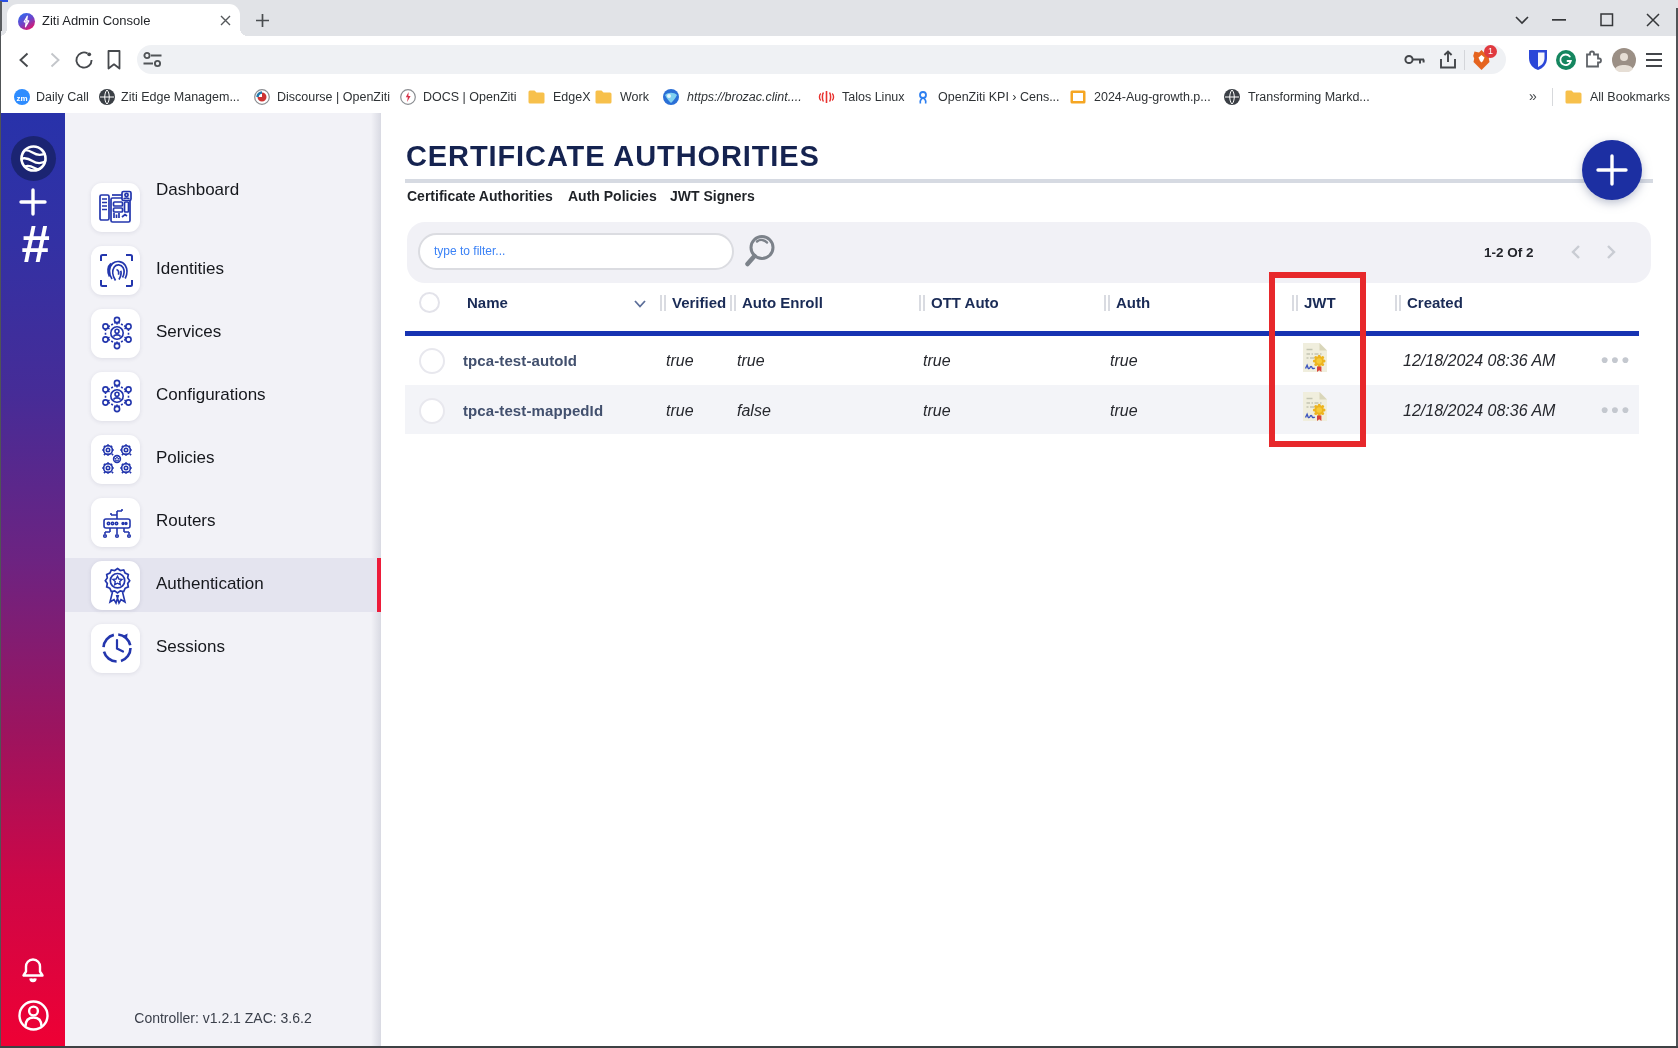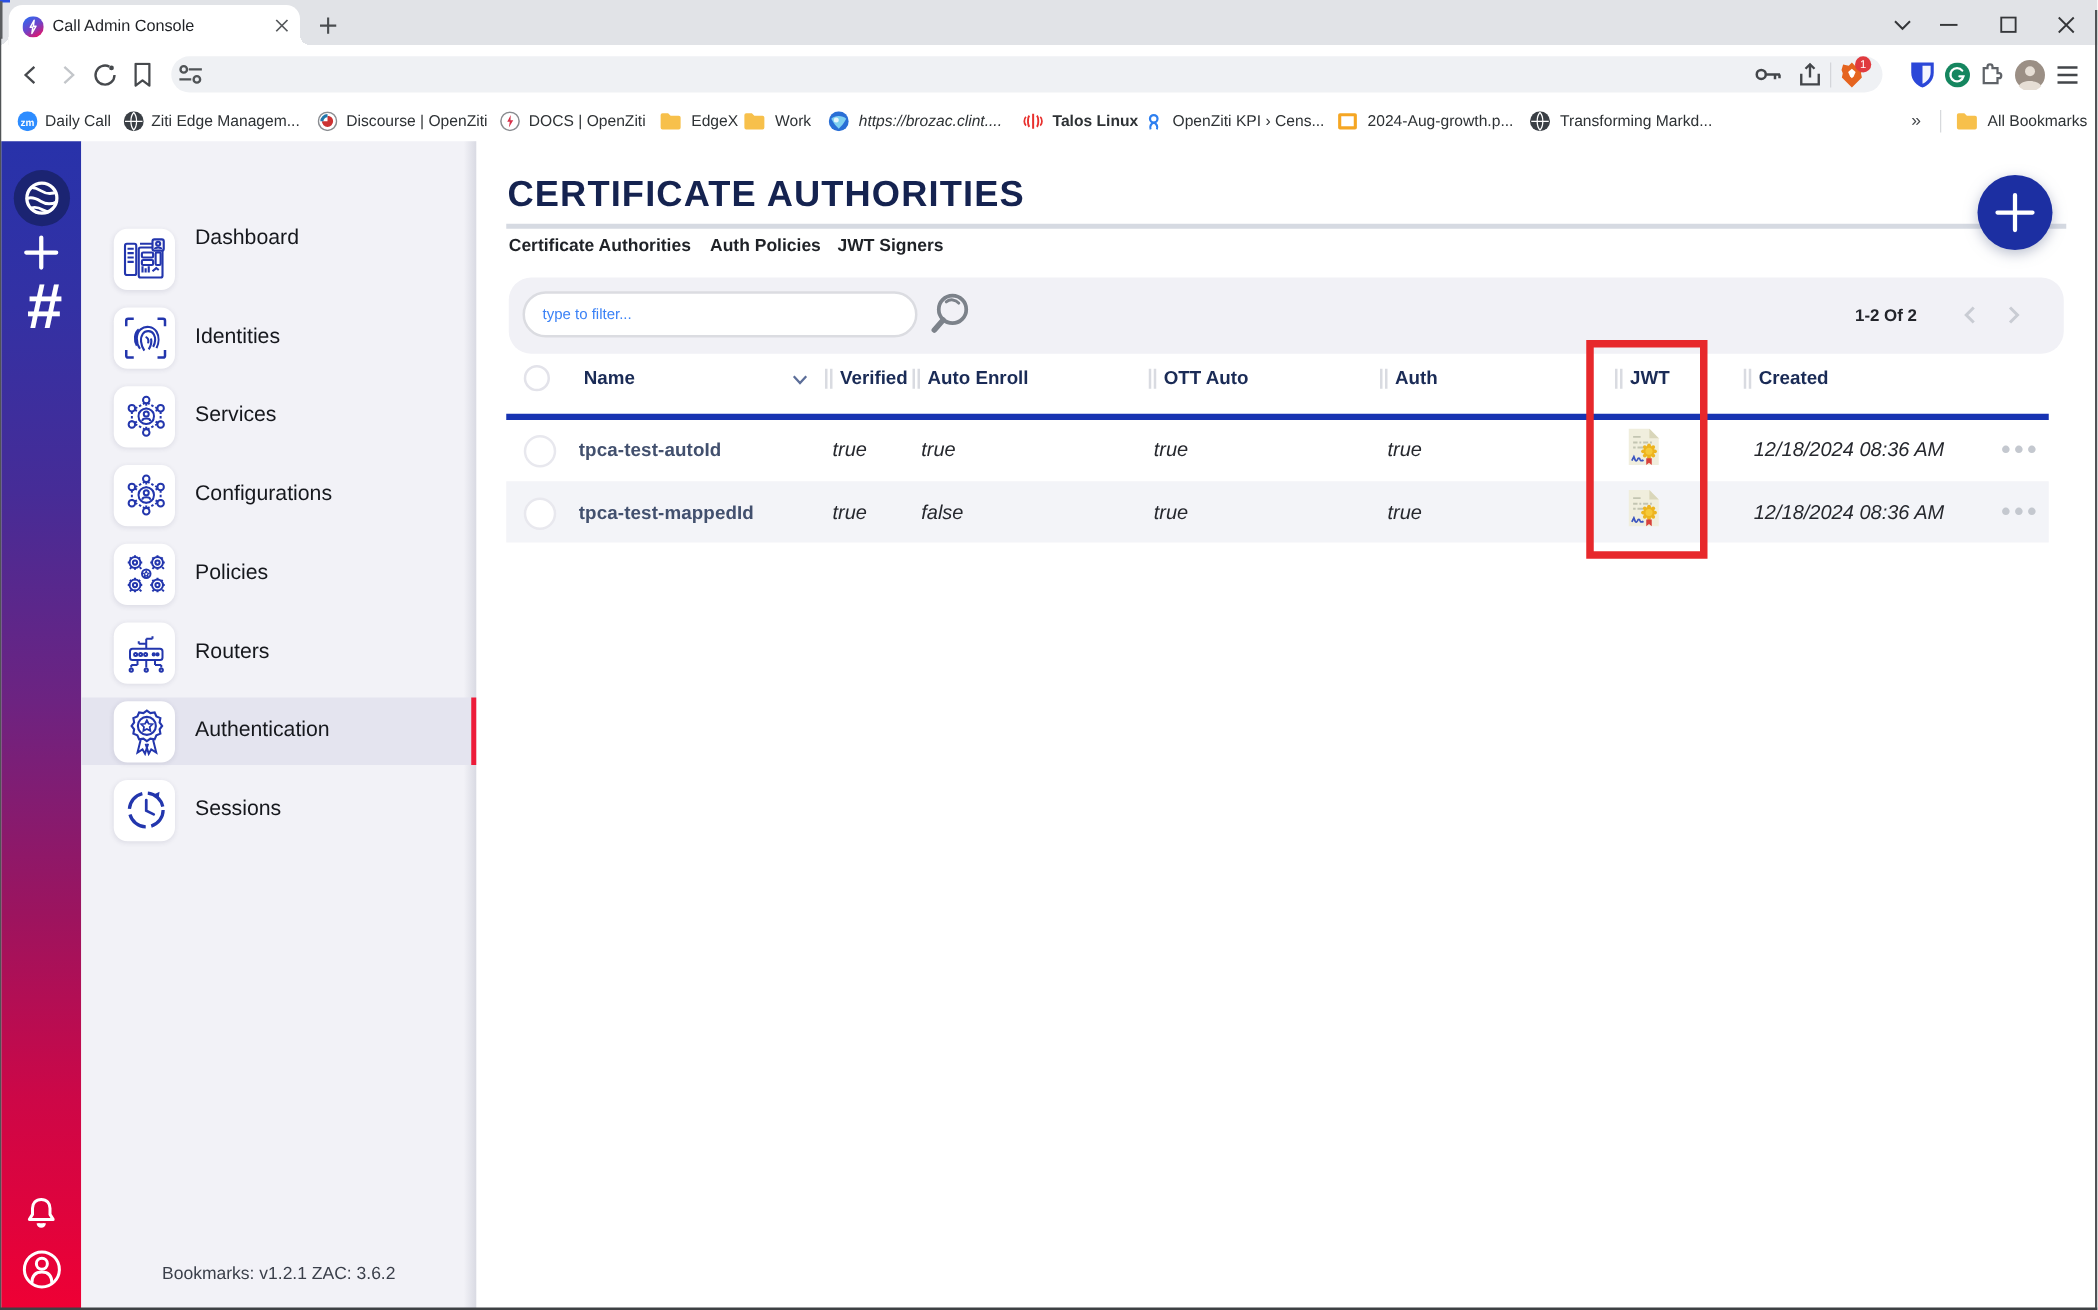--- a/index.html
+++ b/index.html
@@ -50,21 +50,21 @@
 <body>
 <div id="page">
   <div class="abs" style="left:0;top:30px;width:1px;height:1018px;background:#505356;z-index:50;"></div>
   <div class="abs" style="left:1676px;top:8px;width:2px;height:1040px;background:#505356;z-index:50;"></div>
   <div class="abs" style="left:0;top:1046px;width:1678px;height:2px;background:#3e4144;z-index:50;"></div>
 
   <div class="abs" id="tabbar"></div>
   <div class="abs" id="tab"></div>
   <div class="abs" style="left:-1px;top:28px;width:8px;height:8px;background:radial-gradient(circle at 0% 0%, transparent 8px, #fff 8px);"></div>
   <div class="abs" style="left:240px;top:28px;width:8px;height:8px;background:radial-gradient(circle at 100% 0%, transparent 8px, #fff 8px);"></div>
-  <div class="abs" id="tabtitle">Call Admin Console</div>
+  <div class="abs" id="tabtitle">Ziti Admin Console</div>
   <div class="abs" id="toolbar"></div>
   <div class="abs" id="addrbar"></div>
   <div class="abs" id="bookbar"></div>
   <div id="chromeicons">
 
     <div class="abs" style="left:0;top:0;width:8px;height:2px;background:#2b50e3;"></div>
     <div class="abs" style="left:0;top:1px;width:2px;height:30px;background:#5a5d60;"></div>
 
     <svg class="abs" style="left:1512px;top:14px;" width="20" height="12" viewBox="0 0 20 12">
         <path d="M4 3 L10 9 L16 3" stroke="#35373a" stroke-width="1.6" fill="none"></path>
@@ -202,21 +202,21 @@
         <circle cx="6" cy="7" r="2" fill="#fff" opacity="0.8"></circle>
       </svg>
     <div class="bm" style="left:687px;font-style:italic;">https://brozac.clint....</div>
     <svg class="abs" style="left:818px;top:89px;" width="17" height="16" viewBox="0 0 17 16">
         <g stroke="#e8312e" fill="none">
           <path d="M8.5 2 L8.5 14" stroke-width="1.6"></path>
           <path d="M5.5 3.5 C4 5 4 11 5.5 12.5 M11.5 3.5 C13 5 13 11 11.5 12.5" stroke-width="1.5"></path>
           <path d="M2.8 4.5 C1 6 1 10 2.8 11.5 M14.2 4.5 C16 6 16 10 14.2 11.5" stroke-width="1.4"></path>
         </g>
       </svg>
-    <div class="bm" style="left:842px;font-weight:bold;">Talos Linux</div>
+    <div class="bm" style="left:842px;">Talos Linux</div>
     <svg class="abs" style="left:915px;top:89px;" width="16" height="16" viewBox="0 0 16 16">
         <circle cx="8" cy="6" r="3" fill="none" stroke="#2d7ff0" stroke-width="1.8"></circle>
         <path d="M8 9 C5 10.5 5 13 5.5 14.5 M8 9 C11 10.5 11 13 10.5 14.5" stroke="#2d7ff0" stroke-width="1.6" fill="none"></path>
       </svg>
     <div class="bm" style="left:938px;">OpenZiti KPI › Cens...</div>
     <svg class="abs" style="left:1070px;top:90px;" width="16" height="14" viewBox="0 0 16 14">
         <rect x="0.5" y="0.5" width="15" height="13" rx="1.5" fill="#f5a623"></rect>
         <rect x="3" y="3" width="10" height="8" fill="#fff"></rect>
       </svg>
     <div class="bm" style="left:1094px;">2024-Aug-growth.p...</div>
@@ -351,21 +351,21 @@
     <div class="mlabel" style="top:574px;">Authentication</div>
 
     <div class="mitem" style="top:624px;"></div>
     <svg class="abs" style="left:99px;top:630px;" width="36" height="36" viewBox="0 0 36 36" fill="none" stroke="#2336ad">
       <circle cx="18" cy="18" r="13.5" stroke-width="2.6" stroke-dasharray="17 4.5"></circle>
       <path d="M18 10 v8.5 l6 3" stroke-width="2.2" stroke-linecap="round"></path>
       <path d="M24.5 6.5 l3-1.5 -0.5 3.5" stroke-width="1.8"></path>
     </svg>
     <div class="mlabel" style="top:637px;">Sessions</div>
   </div>
-  <div class="abs" id="footer">Bookmarks: v1.2.1 ZAC: 3.6.2</div>
+  <div class="abs" id="footer">Controller: v1.2.1 ZAC: 3.6.2</div>
   <div id="railicons">
     <div class="abs" style="left:11px;top:136px;width:45px;height:45px;border-radius:50%;background:#1b2472;"></div>
     <svg class="abs" style="left:19px;top:144px;" width="29" height="29" viewBox="0 0 29 29" fill="none" stroke="#fff" stroke-linecap="round">
       <defs>
           <clipPath id="logoclip">
             <circle cx="14.5" cy="14.5" r="13"></circle>
           </clipPath>
         </defs>
       <circle cx="14.5" cy="14.5" r="12" stroke-width="2.6"></circle>
       <g clip-path="url(#logoclip)" stroke-width="2.3">

